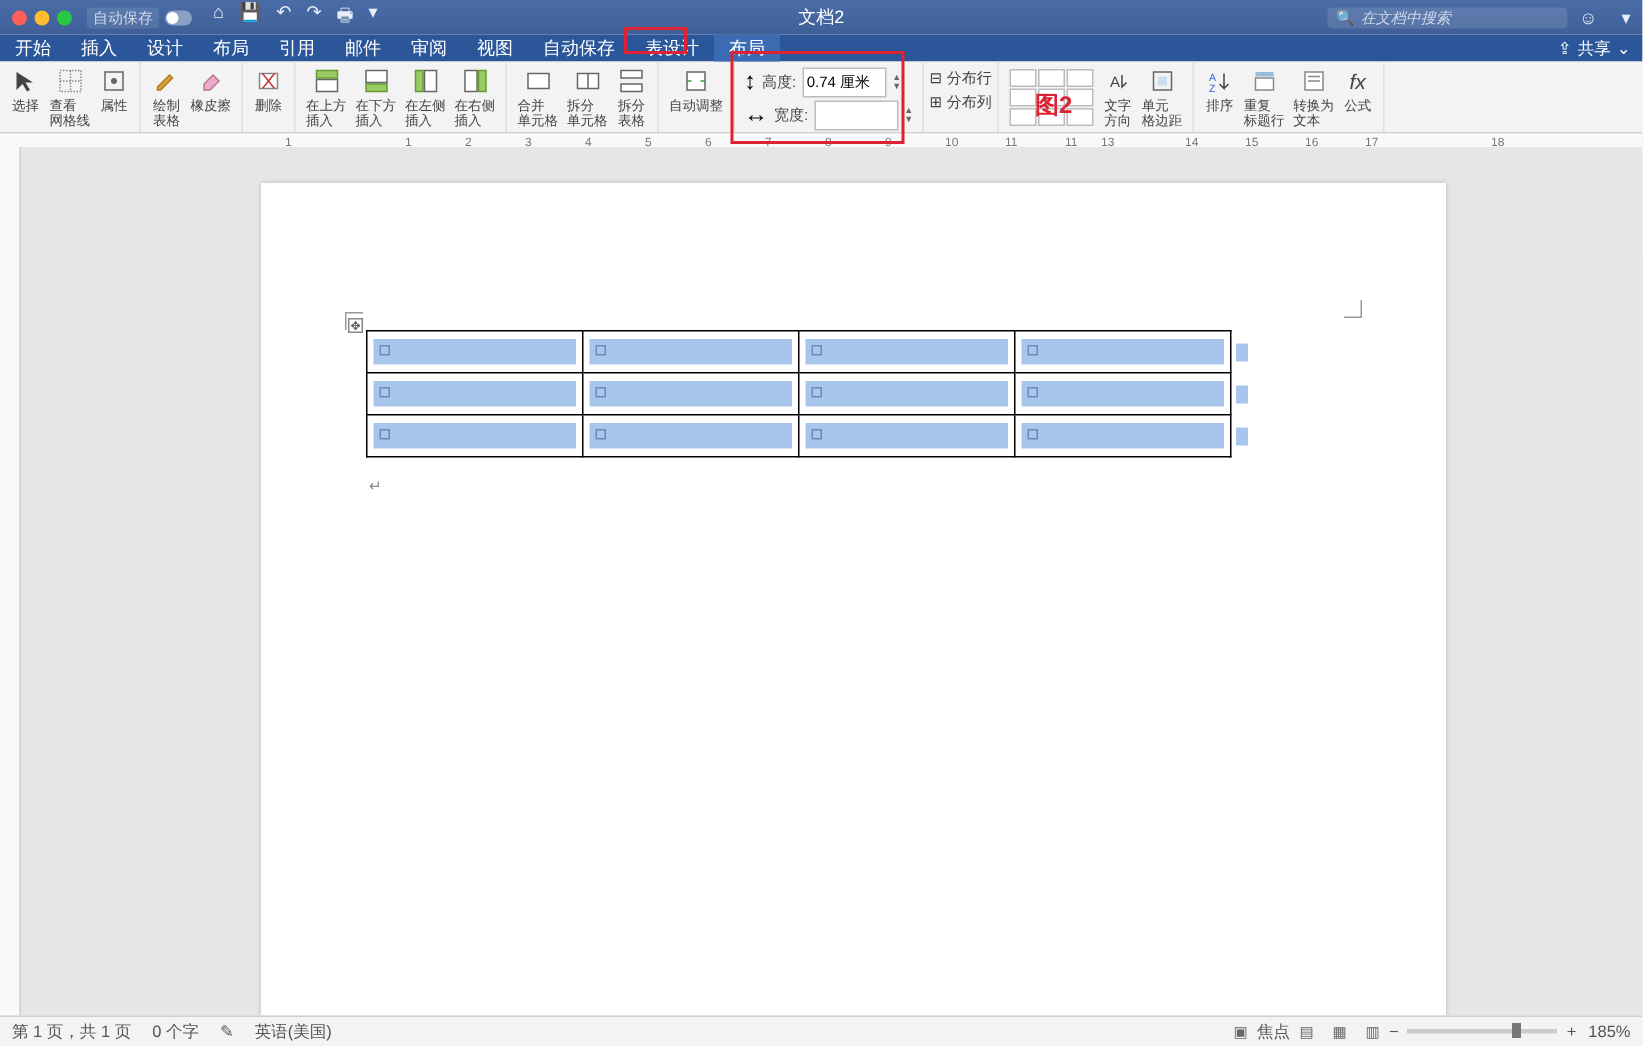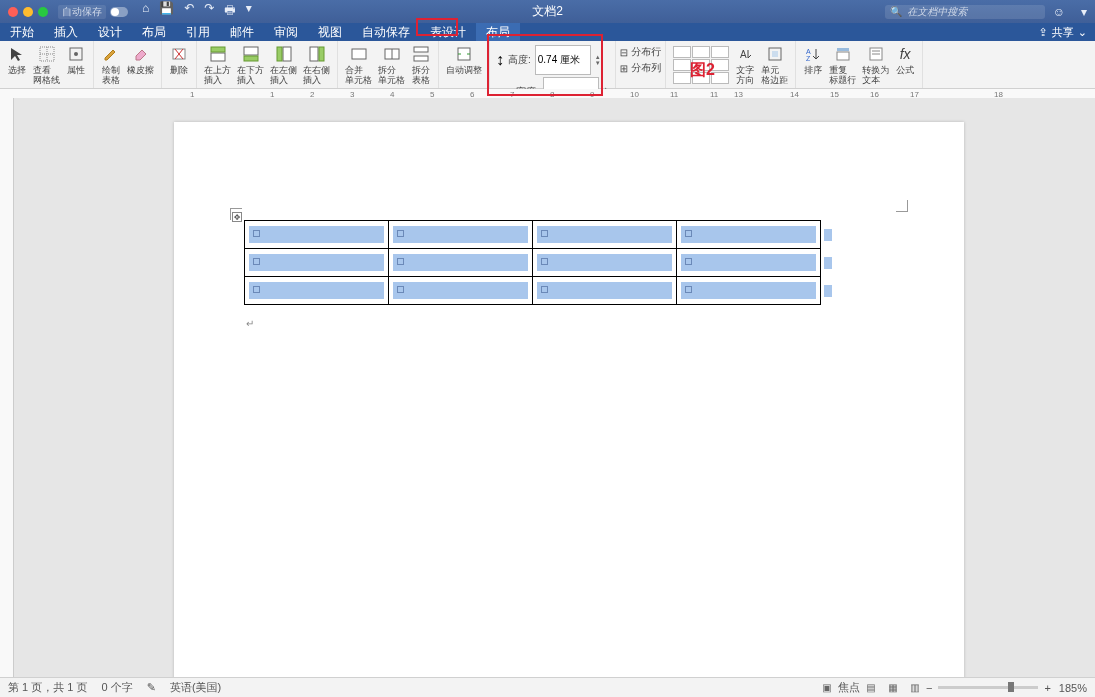--- a/index.html
+++ b/index.html
@@ -30,21 +30,21 @@
 
   
   .ribbon { height: 48px; background: #f3f3f3; border-bottom:1px solid #d0d0d0; display:flex; }
   .grp { display:flex; flex-direction:row; border-right:1px solid #e0e0e0; padding:2px 4px; align-items:flex-start; }
   .btn-v { display:flex; flex-direction:column; align-items:center; justify-content:flex-start; padding:1px 3px; cursor:pointer; min-width:26px; }
   .btn-v .ic { width:20px; height:20px; display:flex; align-items:center; justify-content:center; }
   .btn-v .lbl { font-size:9px; color:#444; text-align:left; line-height:10px; margin-top:1px; white-space:pre; }
   .cellsize { display:flex; flex-direction:column; gap:2px; padding:4px 6px; position:relative; }
   .cs-row { display:flex; align-items:center; gap:4px; }
   .cs-row .l { font-size:10px; color:#444; }
-  .cs-row input { width:56px; height:30px; font-size:10px; padding:0 2px; border:1px solid #bbb; }
+  .cs-row input { width:56px; height:20px; font-size:10px; padding:0 2px; border:1px solid #bbb; }
   .stepper { display:flex; flex-direction:column; }
   .stepper span { font-size:6px; line-height:6px; color:#666; cursor:pointer; }
   .dist { display:flex; flex-direction:column; gap:2px; padding:4px 4px; }
   .dist-row { display:flex; align-items:center; gap:3px; font-size:10px; color:#444; }
   .align-grid { display:grid; grid-template-columns:repeat(3,18px); grid-template-rows:repeat(3,12px); gap:1px; padding:3px; }
   .align-grid div { border:1px solid #bbb; background:#fff; cursor:pointer; }
 
   
   .anno { position:absolute; border:2px solid #d23; pointer-events:none; z-index:50; }
   .anno-label { position:absolute; color:#d23; font-size:16px; font-weight:bold; z-index:51; }

